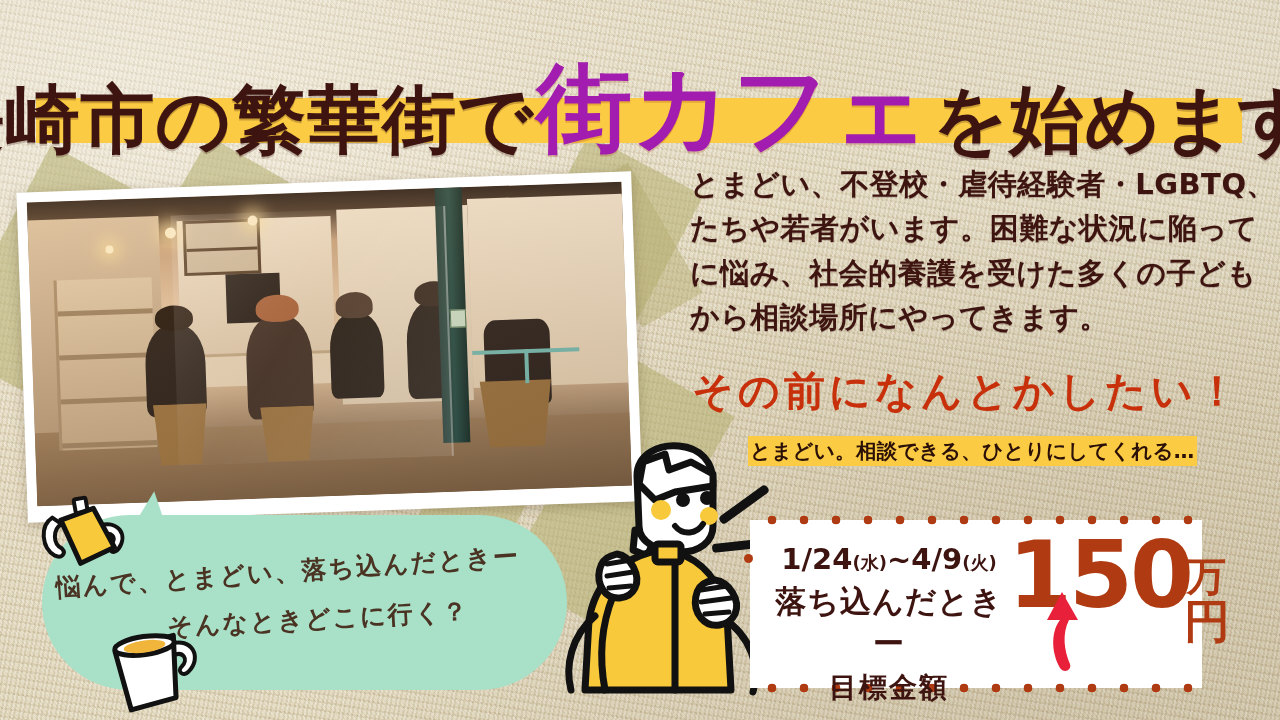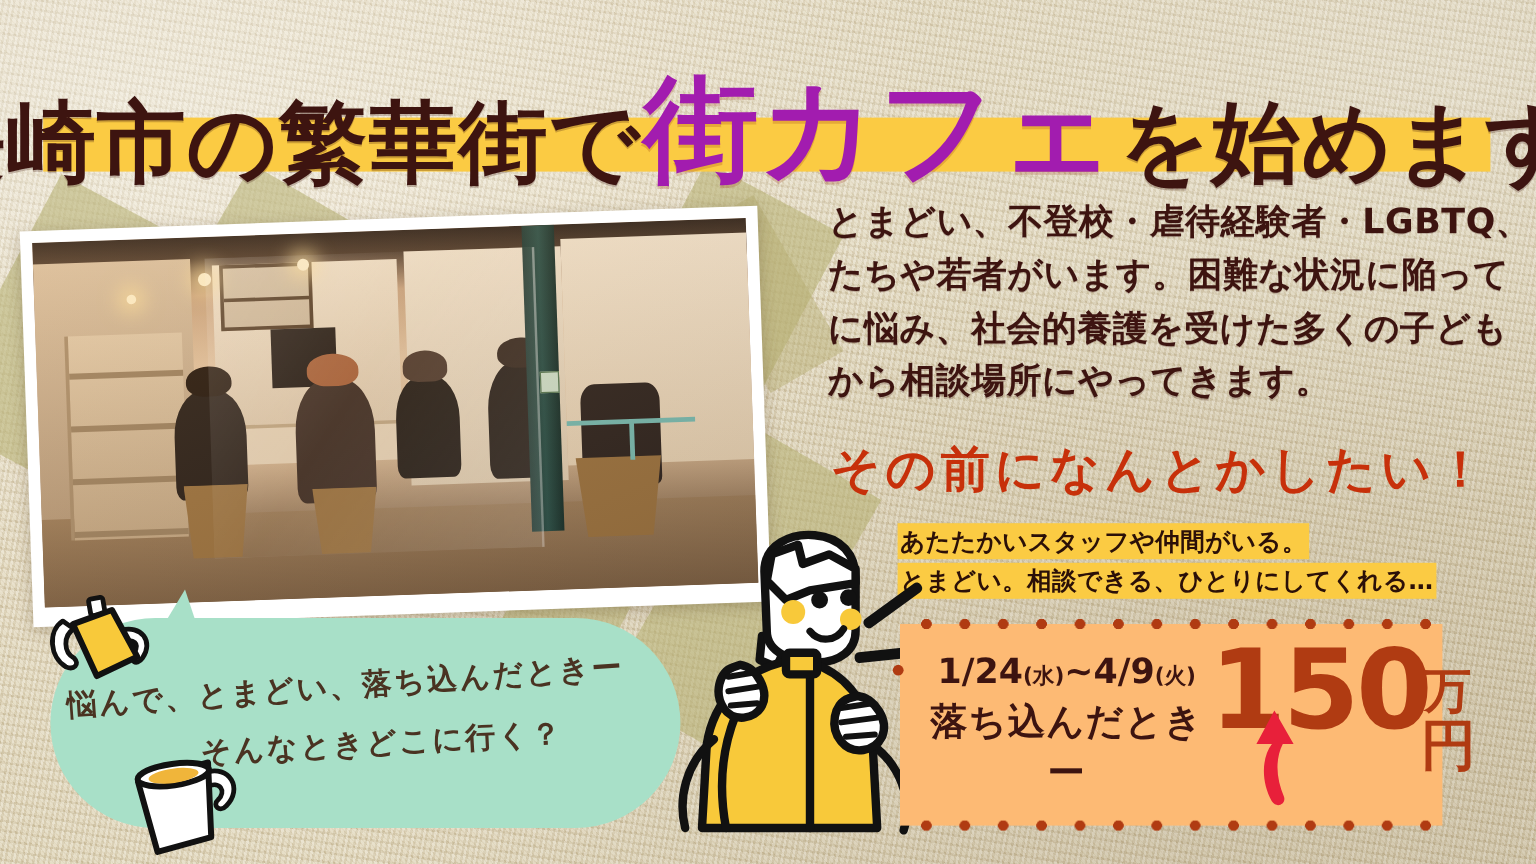--- a/index.html
+++ b/index.html
@@ -180,21 +180,21 @@
 
   
   .character{position:absolute;left:555px;top:440px;width:250px;height:285px;}
   .mline{position:absolute;background:#111;border-radius:4px;}
   .ml1{left:715px;top:500px;width:58px;height:9px;transform:rotate(-36deg);}
   .ml2{left:712px;top:541px;width:58px;height:9px;transform:rotate(-6deg);}
 
   
   .goalbox{
     position:absolute;left:750px;top:520px;width:452px;height:168px;
-    background:#fdba74;
+    background:#ffffff;
   }
   .dots-t,.dots-b{
     position:absolute;left:0;width:100%;height:10px;
     background-image:radial-gradient(circle, #b03b12 0 4.2px, rgba(0,0,0,0) 4.6px);
     background-size:32px 10px;background-position:6px 0;background-repeat:repeat-x;
   }
   .dots-t{top:-5px;}
   .dots-b{bottom:-5px;}
   .dot-left{
     position:absolute;left:-6px;top:34px;width:9px;height:9px;border-radius:50%;background:#b03b12;
@@ -279,21 +279,20 @@
   <div class="body-copy">
     <div>とまどい、不登校・虐待経験者・LGBTQ、</div>
     <div>たちや若者がいます。困難な状況に陥って</div>
     <div>に悩み、社会的養護を受けた多くの子ども</div>
     <div>から相談場所にやってきます。</div>
   </div>
 
   <div class="red-line">その前になんとかしたい！</div>
 
   <div class="hl-lines">
-    <div class="r1">あたたかいスタッフや仲間がいる。</div>
     <div class="r2">とまどい。相談できる、ひとりにしてくれる…</div>
   </div>
 
   <div class="bubble-tail"></div>
   <div class="bubble"></div>
   <div class="bubble-txt">
     <span class="l1">悩んで、とまどい、落ち込んだときー</span>
     <span class="l2">そんなときどこに行く？</span>
   </div>
 
@@ -343,20 +342,21 @@
   <div class="goalbox">
     <div class="dots-t"></div>
     <div class="dots-b"></div>
     <div class="dot-left"></div>
 
     <div class="goal-left">
       <div class="g-date">
         <span>1/24</span><span class="sm">(水)</span><span>~4/9</span><span class="sm">(火)</span>
       </div>
       <div class="g-ng">落ち込んだときー</div>
+      <div class="g-mg">目標金額</div>
     </div>
 
     <div class="goal-right">
       <div class="g-150">150</div>
       <div class="g-man">万</div>
       <div class="g-yen">円</div>
       <svg class="g-arrow" viewBox="0 0 64 88">
         <path d="M40 86 C50 70 46 52 34 40 L34 30 L18 30 L30 4 L44 30 L34 30" fill="none"></path>
         <path d="M30 4 L46 32 L37 32 C30 46 32 62 38 76 C40 82 32 86 28 80 C18 62 20 42 28 32 L15 32 Z" fill="#e8203a"></path>
       </svg>

